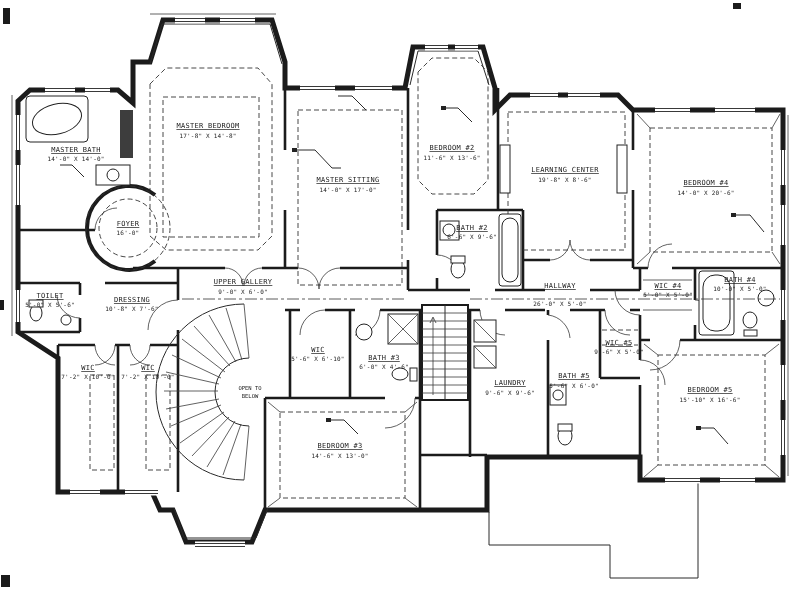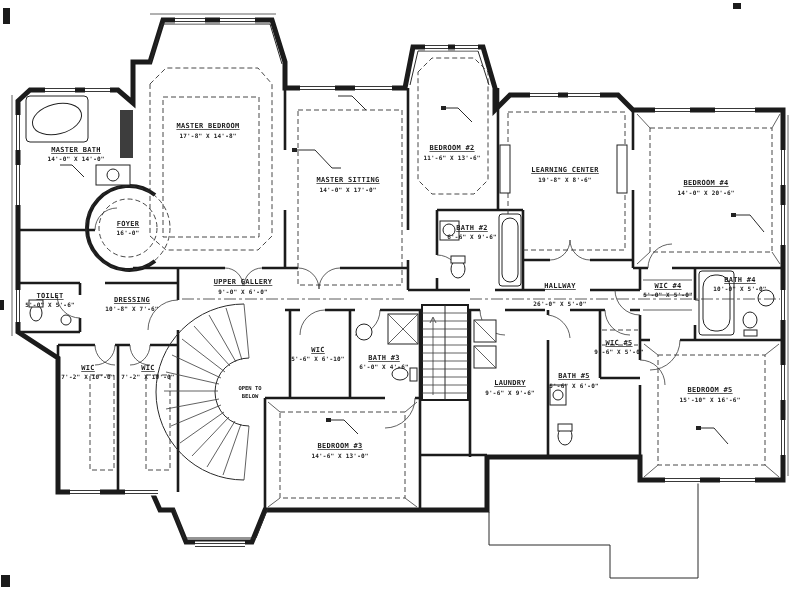--- a/index.html
+++ b/index.html
@@ -1,16 +1,16 @@
 <!DOCTYPE html>
 <html><head>
 <meta charset="utf-8">
 <style>
   html,body{margin:0;padding:0;background:#ffffff;width:800px;height:600px;overflow:hidden;}
-  #plan-wrap{width:800px;height:600px;background:#fff;position:relative;font-weight:bold;}
+  #plan-wrap{width:800px;height:600px;background:#fff;position:relative;}
   svg{display:block;}
   text{font-family:"DejaVu Sans Mono","Liberation Mono",monospace;fill:#1b1b1b;}
   .rname{font-size:7px;letter-spacing:.3px;text-decoration:underline;}
   .rdims{font-size:6px;letter-spacing:.2px;}
   .tiny{font-size:5.5px;}
   .wall-ext{stroke:#1b1b1b;stroke-width:5;fill:none;stroke-linejoin:miter;}
   .wall-int{stroke:#1b1b1b;stroke-width:2.6;fill:none;}
   .thin{stroke:#2a2a2a;stroke-width:1;fill:none;}
   .hair{stroke:#3a3a3a;stroke-width:.8;fill:none;}
   .dash{stroke:#333;stroke-width:.9;fill:none;stroke-dasharray:5 3;}

